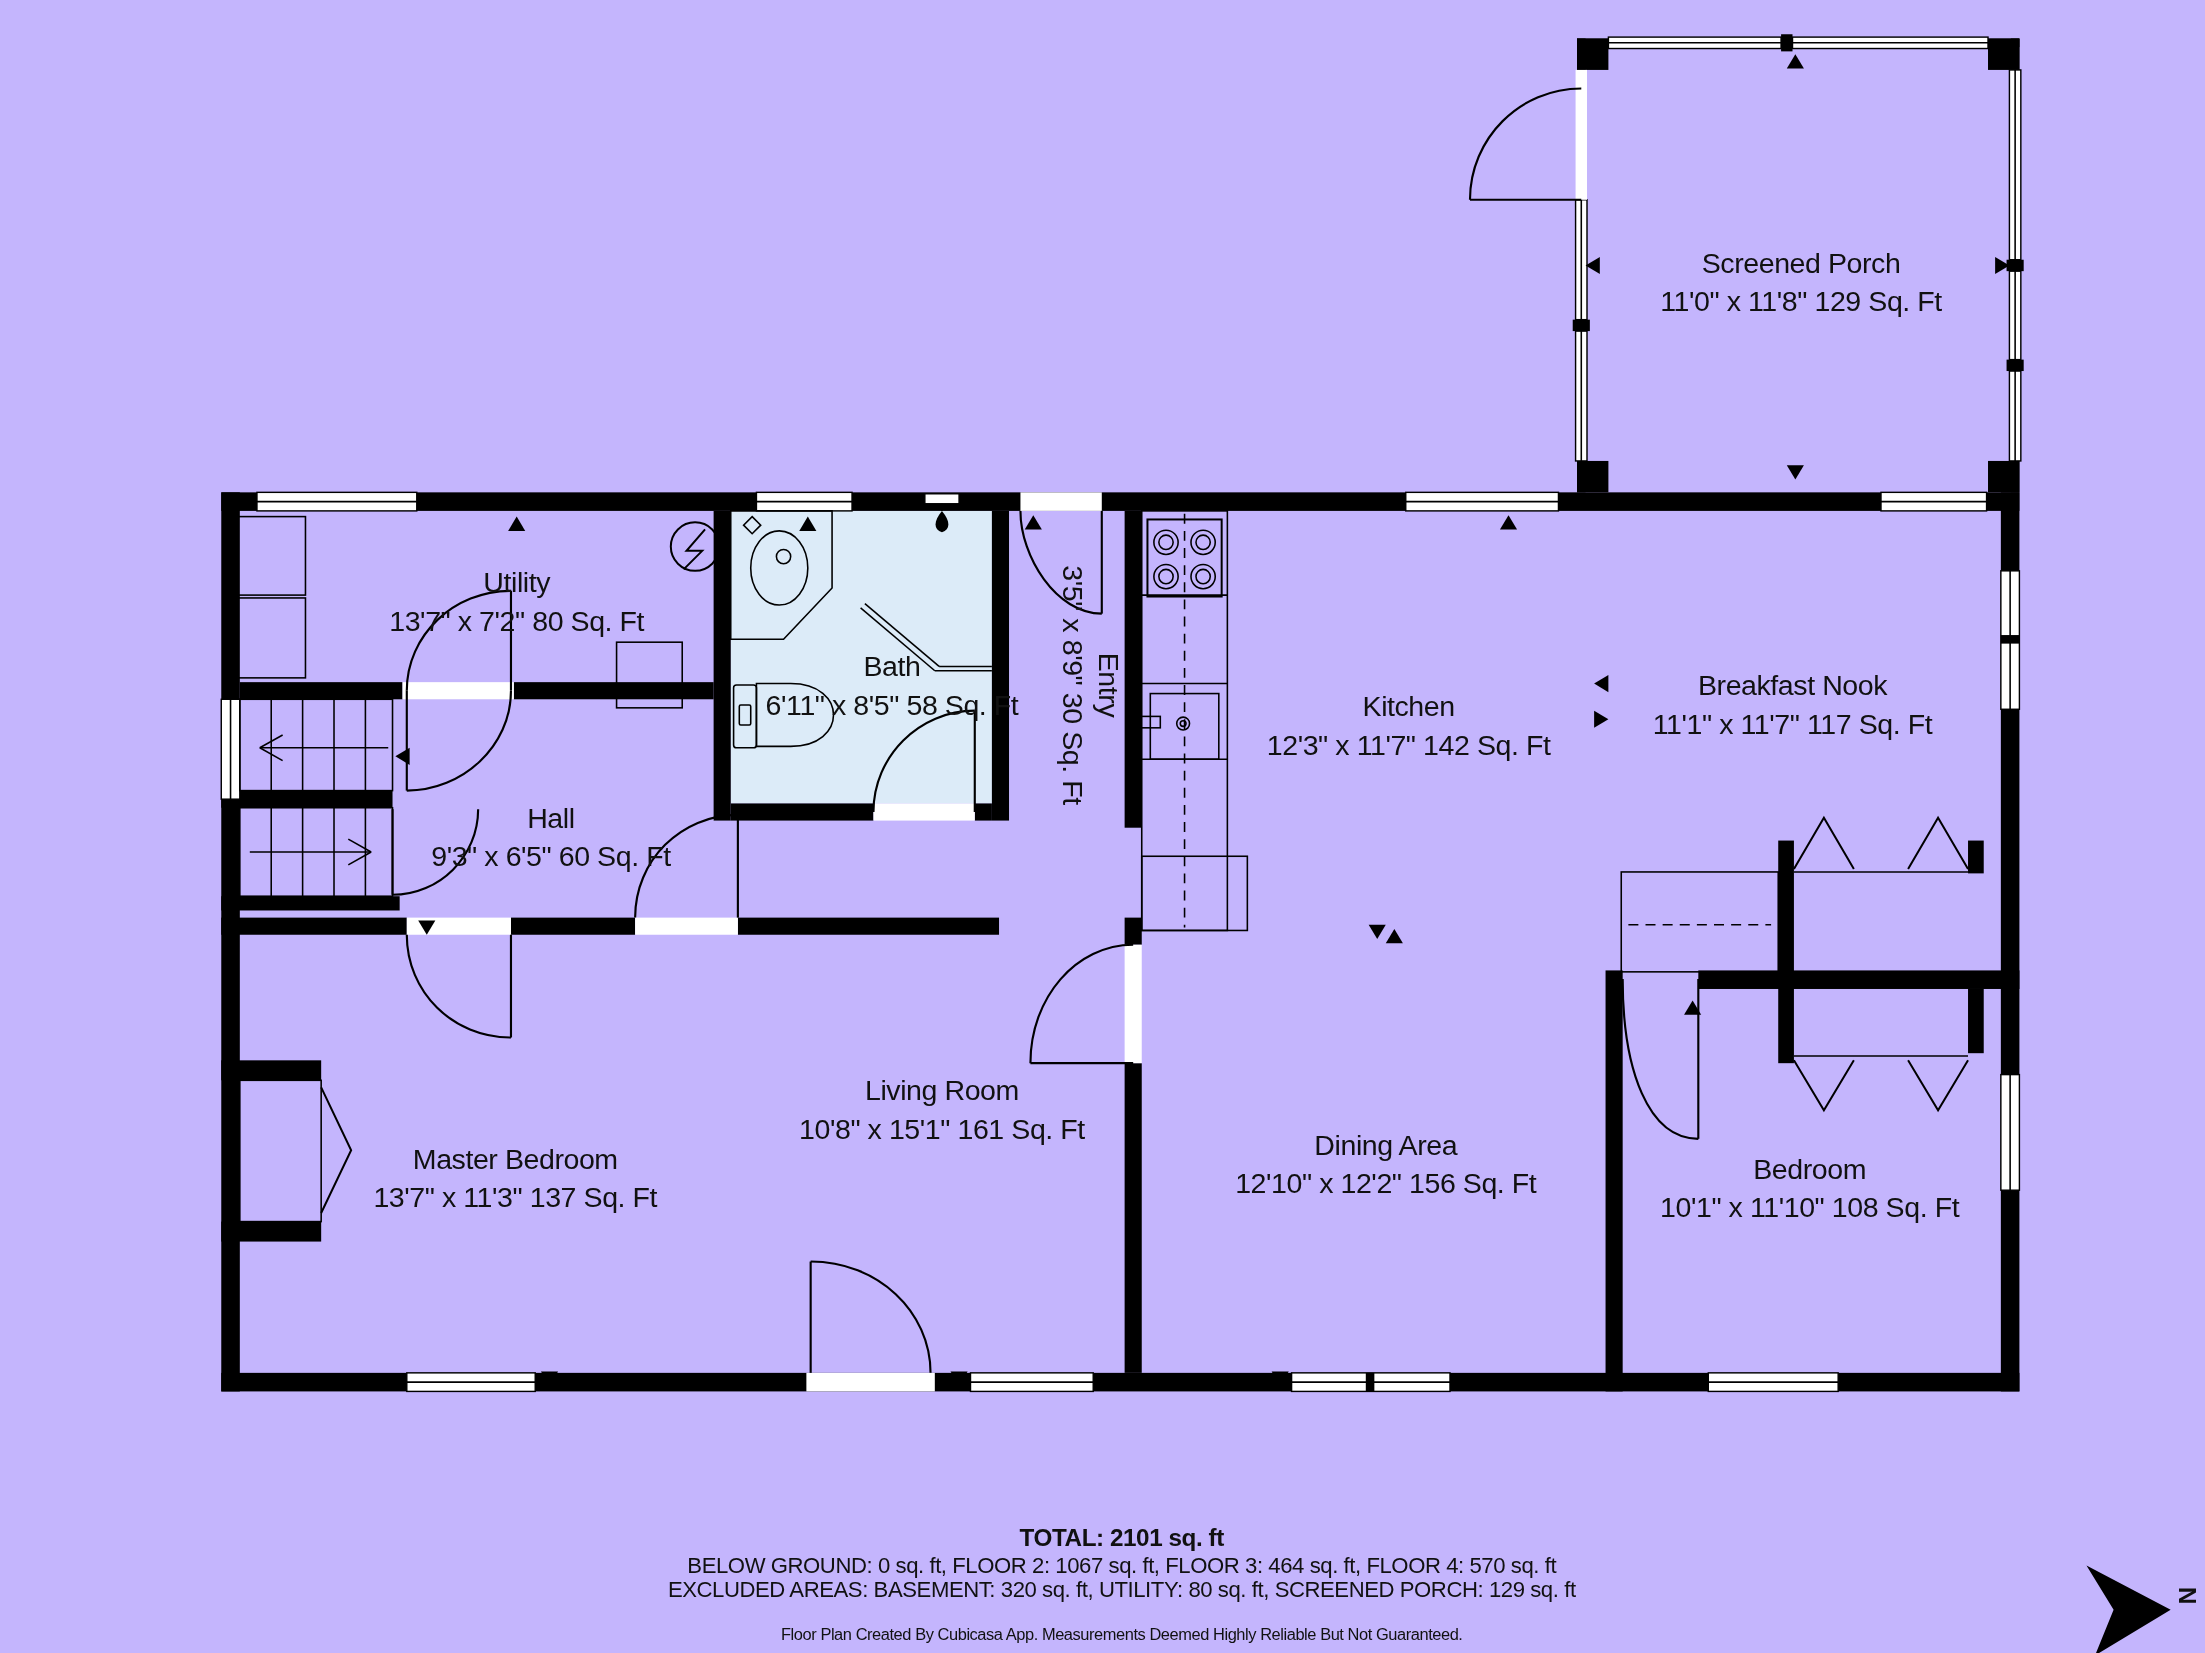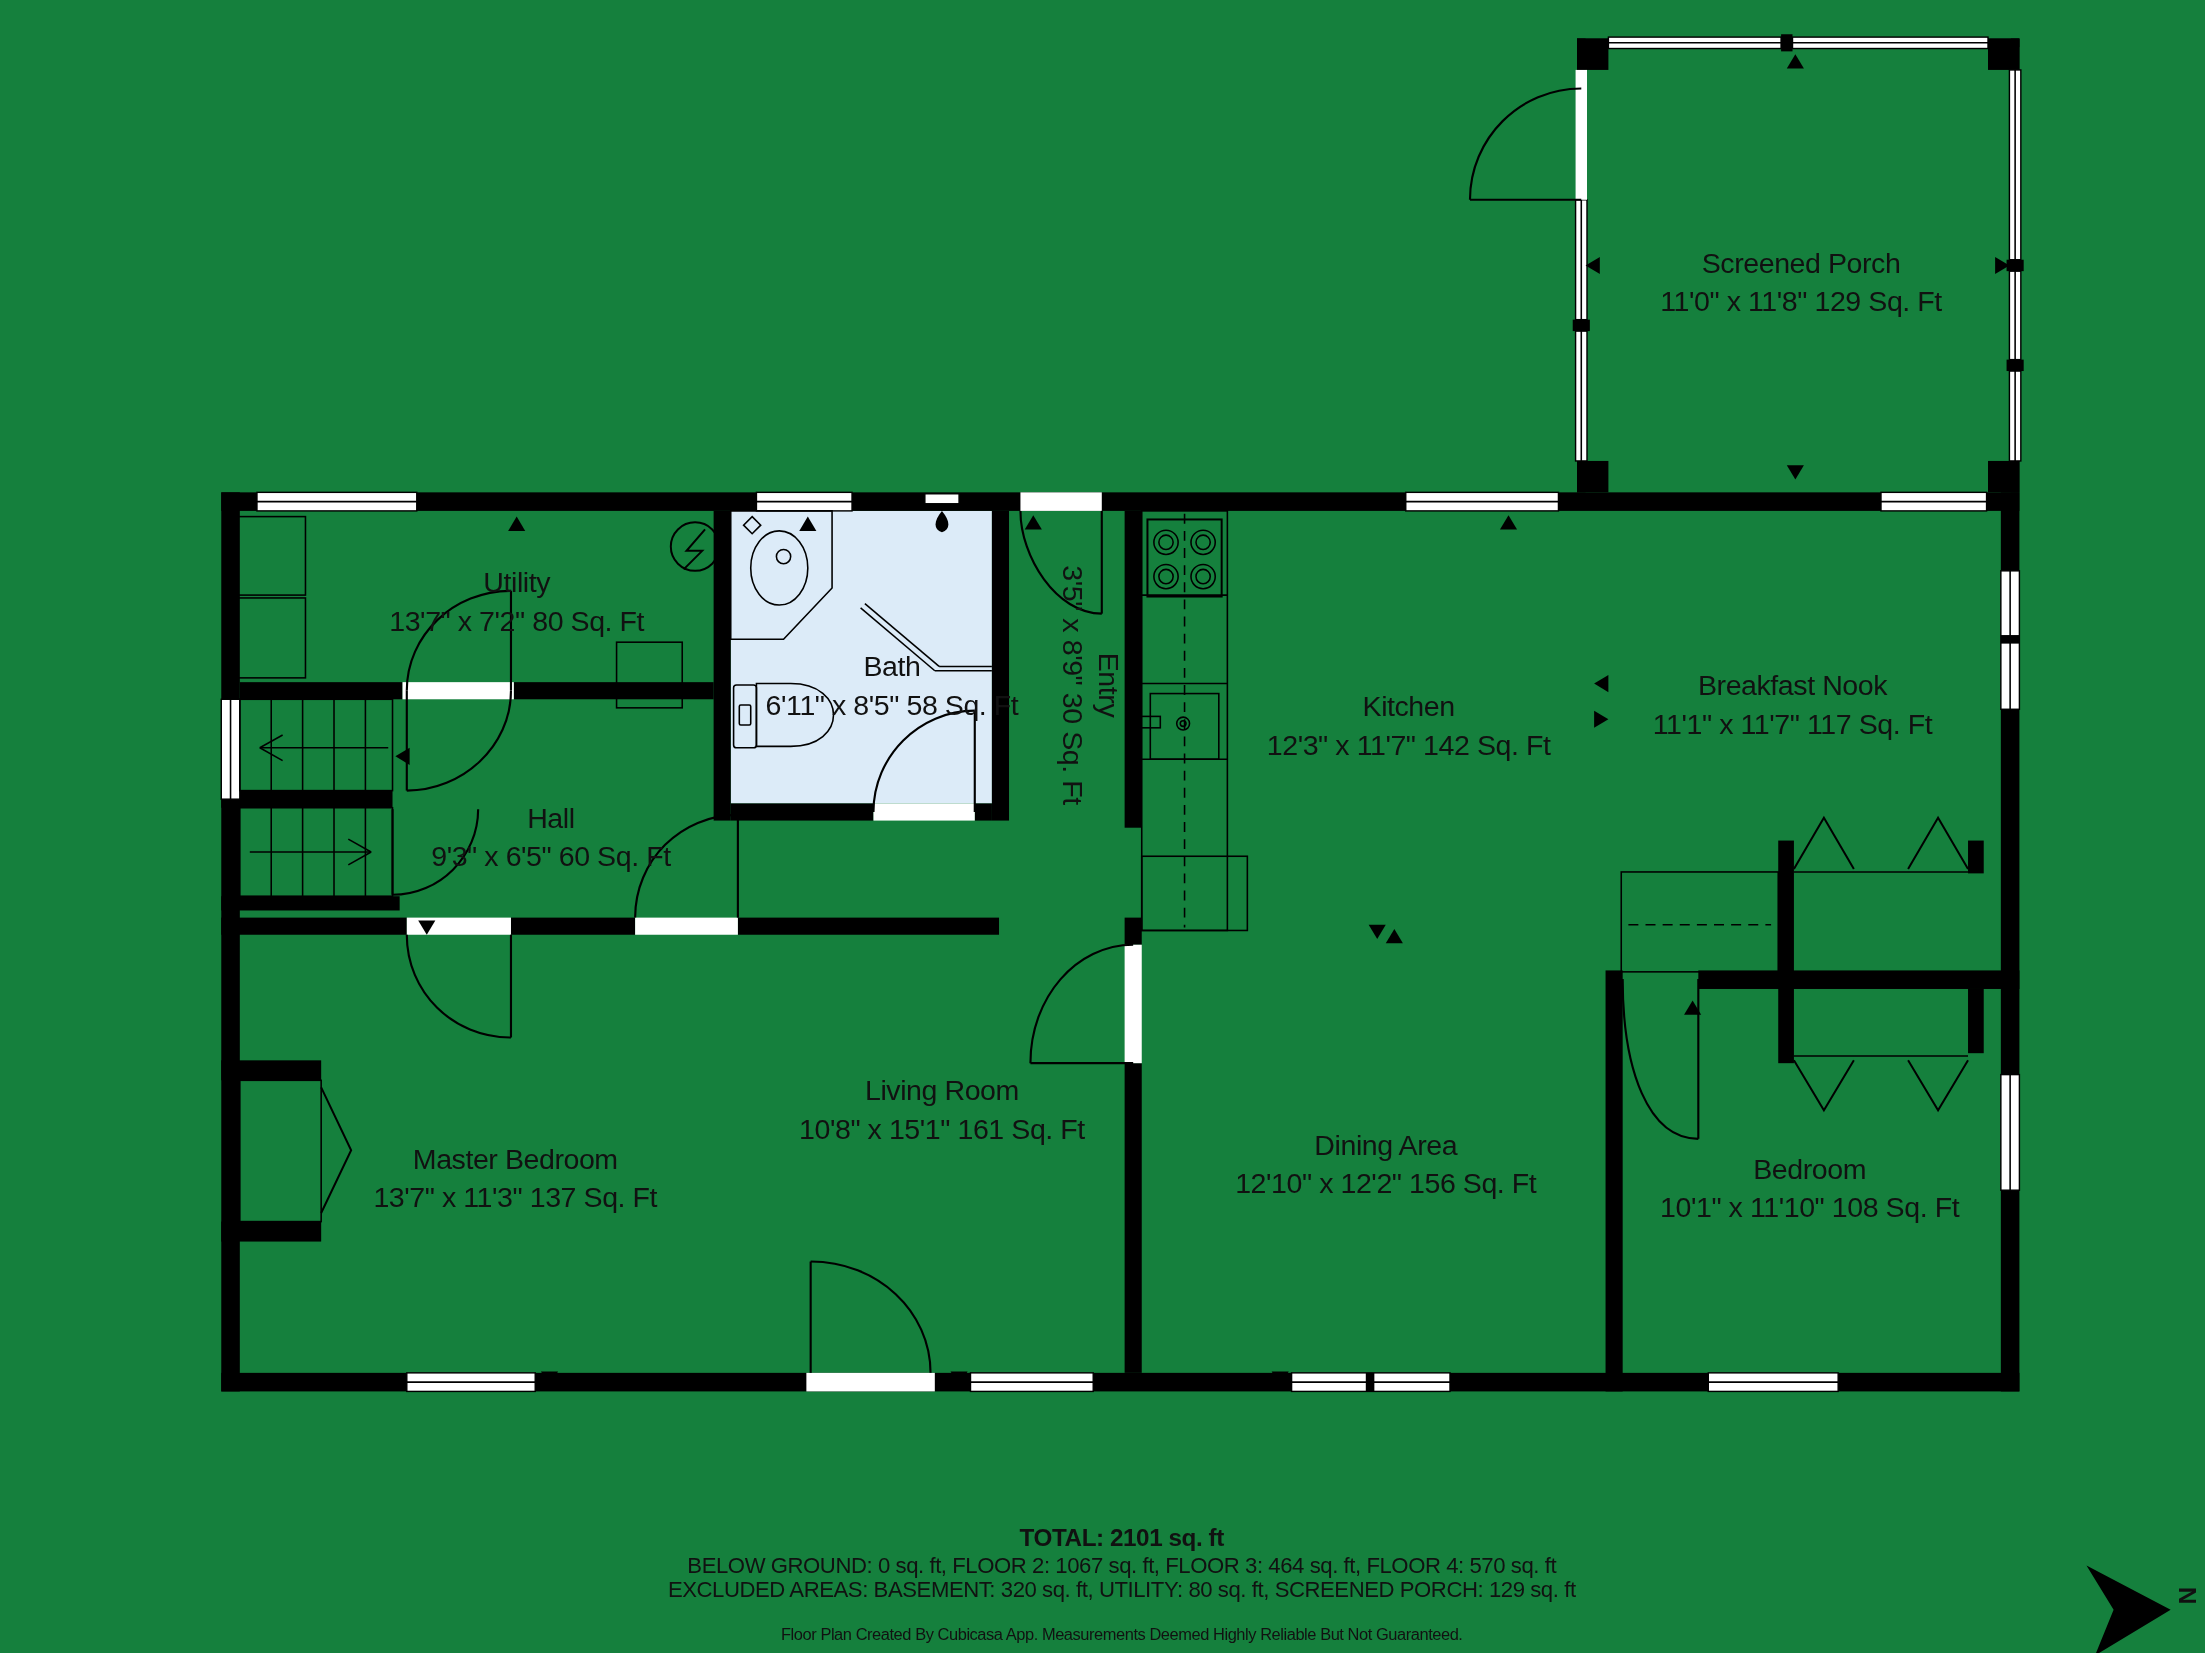--- a/index.html
+++ b/index.html
@@ -1,16 +1,16 @@
 <!DOCTYPE html>
 <html style="font-size:8.8px"><head>
 <meta charset="utf-8">
 <style>
   html,body{margin:0;padding:0;background:#ffffff;}
-  .page{width:2205px;height:1654px;background:#15803d;}
+  .page{width:2205px;height:1654px;background:#c4b5fd;}
   svg{display:block;}
   text{font-family:"Liberation Sans","DejaVu Sans",sans-serif;fill:#111;letter-spacing:-0.3px;}
   .room-name,.room-dims{font-size:20px;}
   .footer-total{font-size:17px;font-weight:bold;}
   .footer-line{font-size:15.5px;}
   .footer-fine{font-size:11.5px;}
   .compass-n{font-size:17px;font-weight:bold;}
   .wall{fill:#000;}
   .thin{fill:none;stroke:#000;stroke-width:1.1;}
   .thin2{fill:none;stroke:#000;stroke-width:1.4;}

